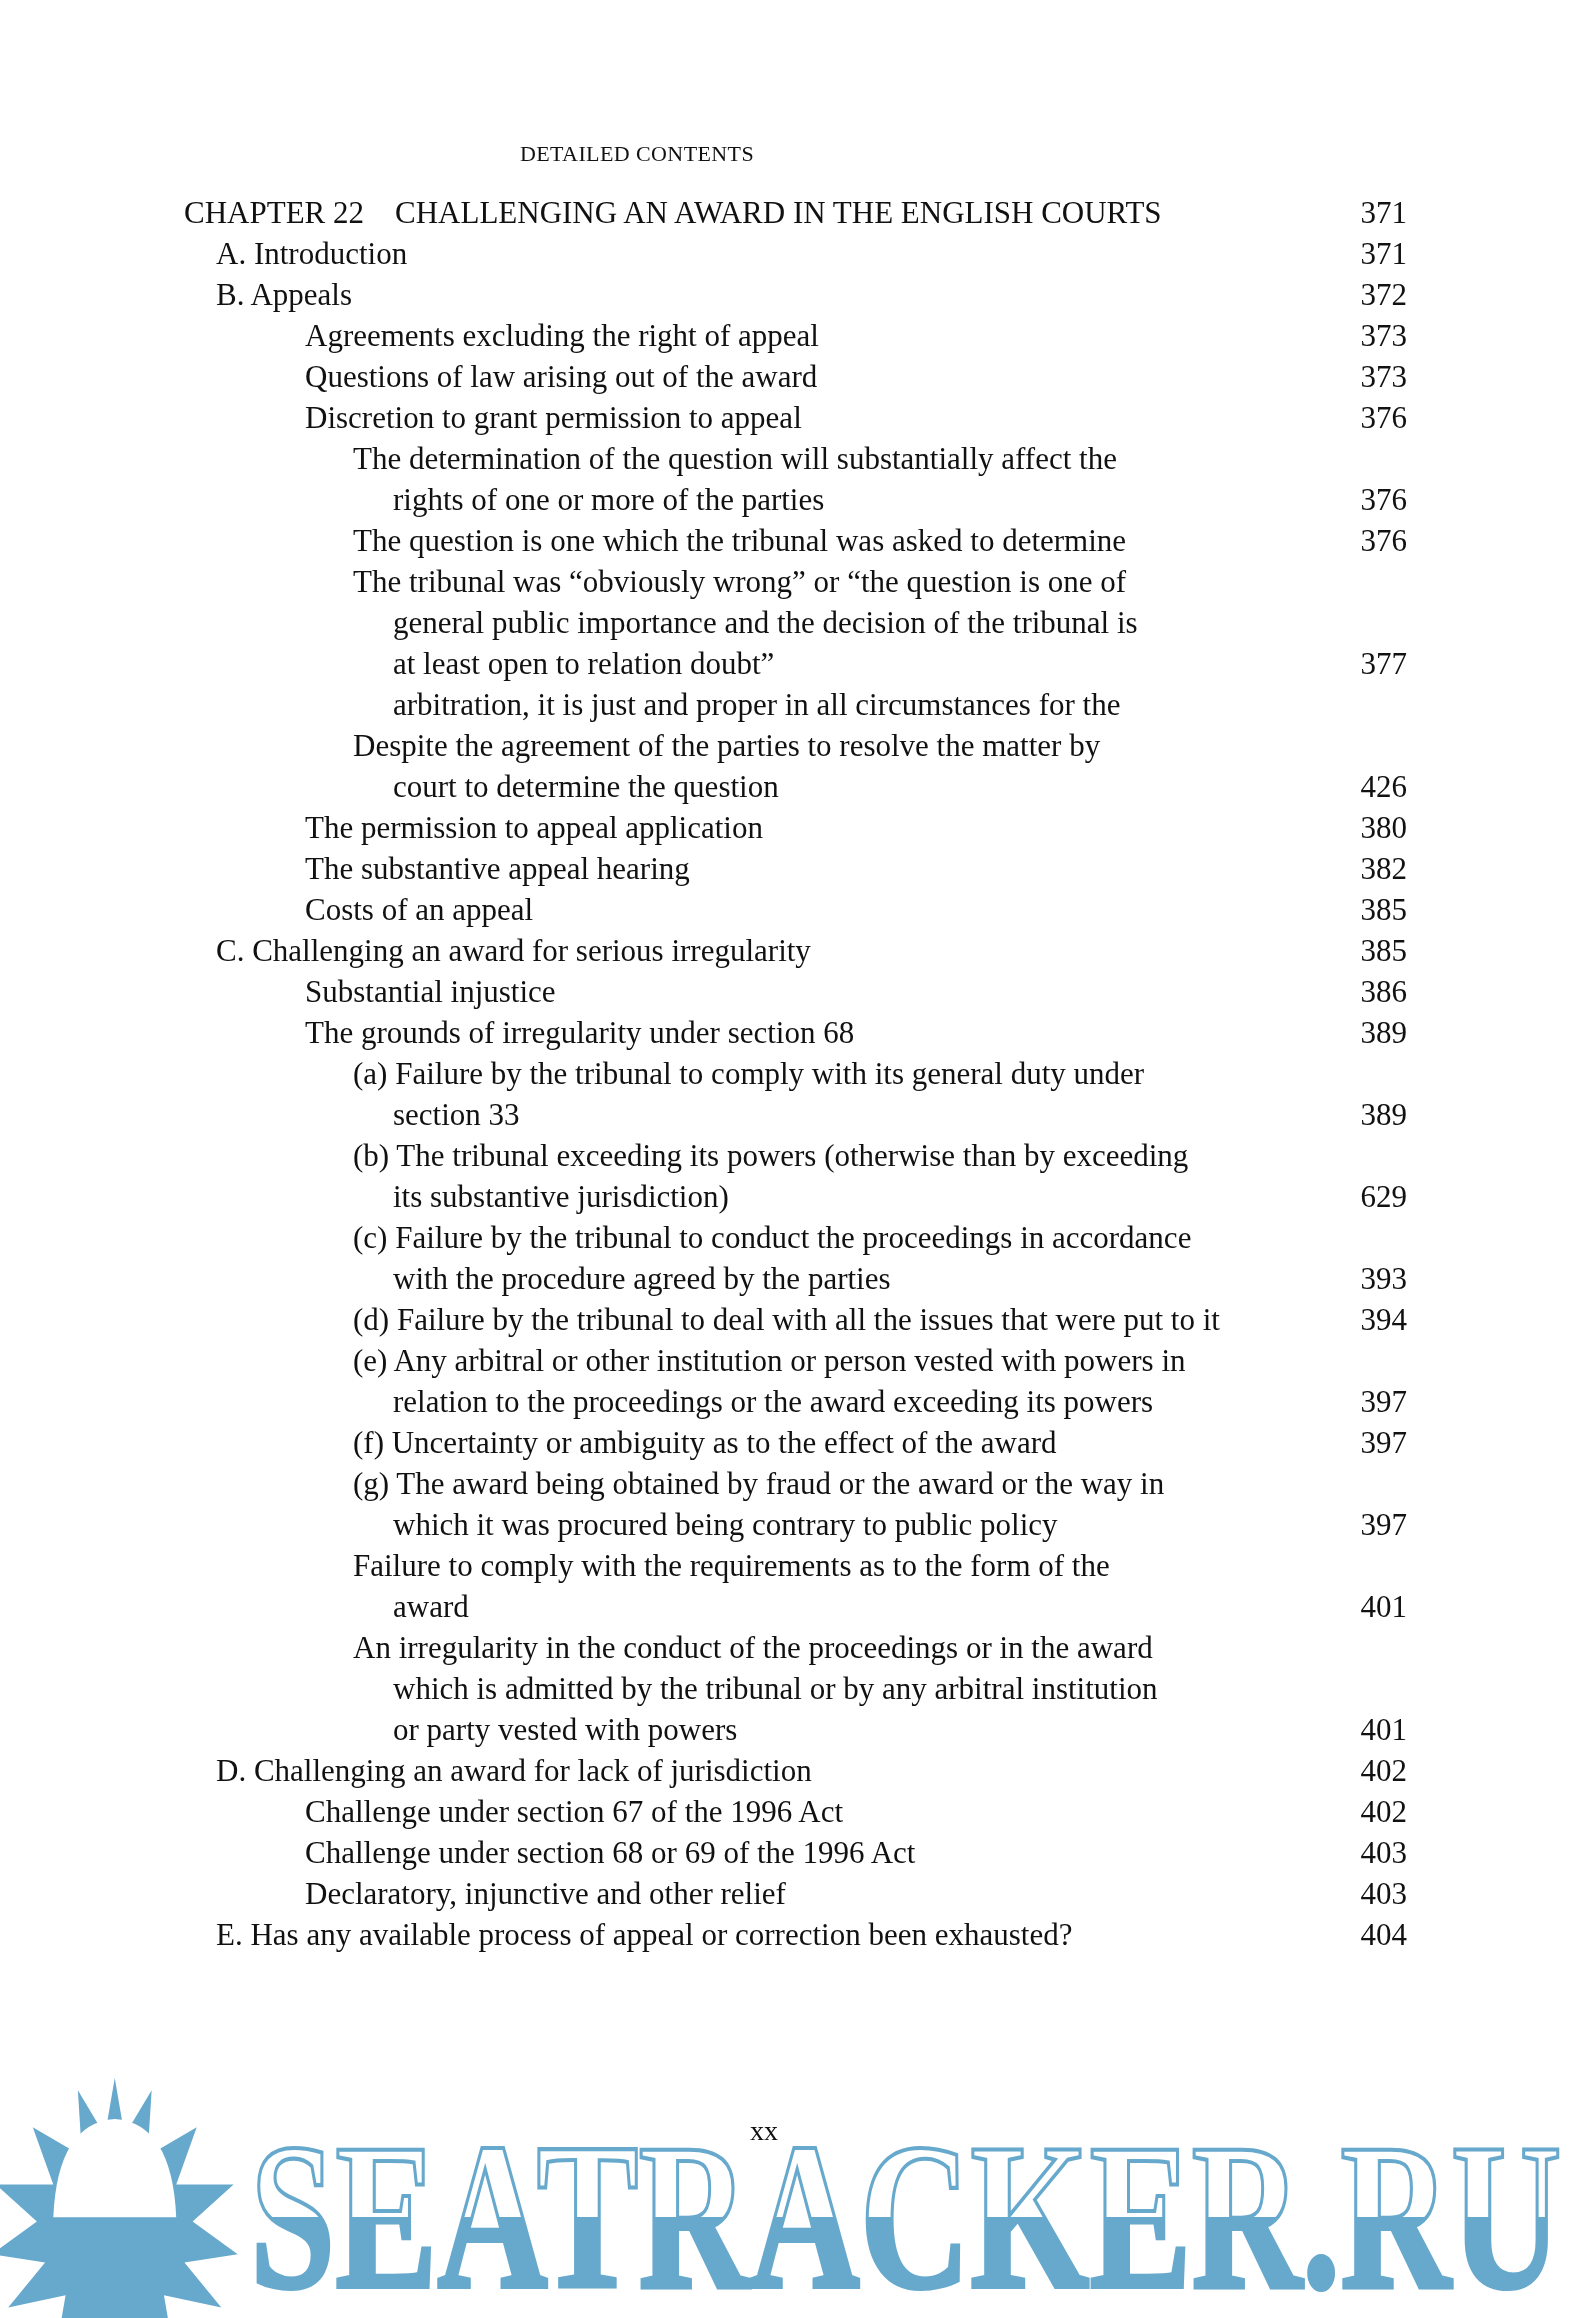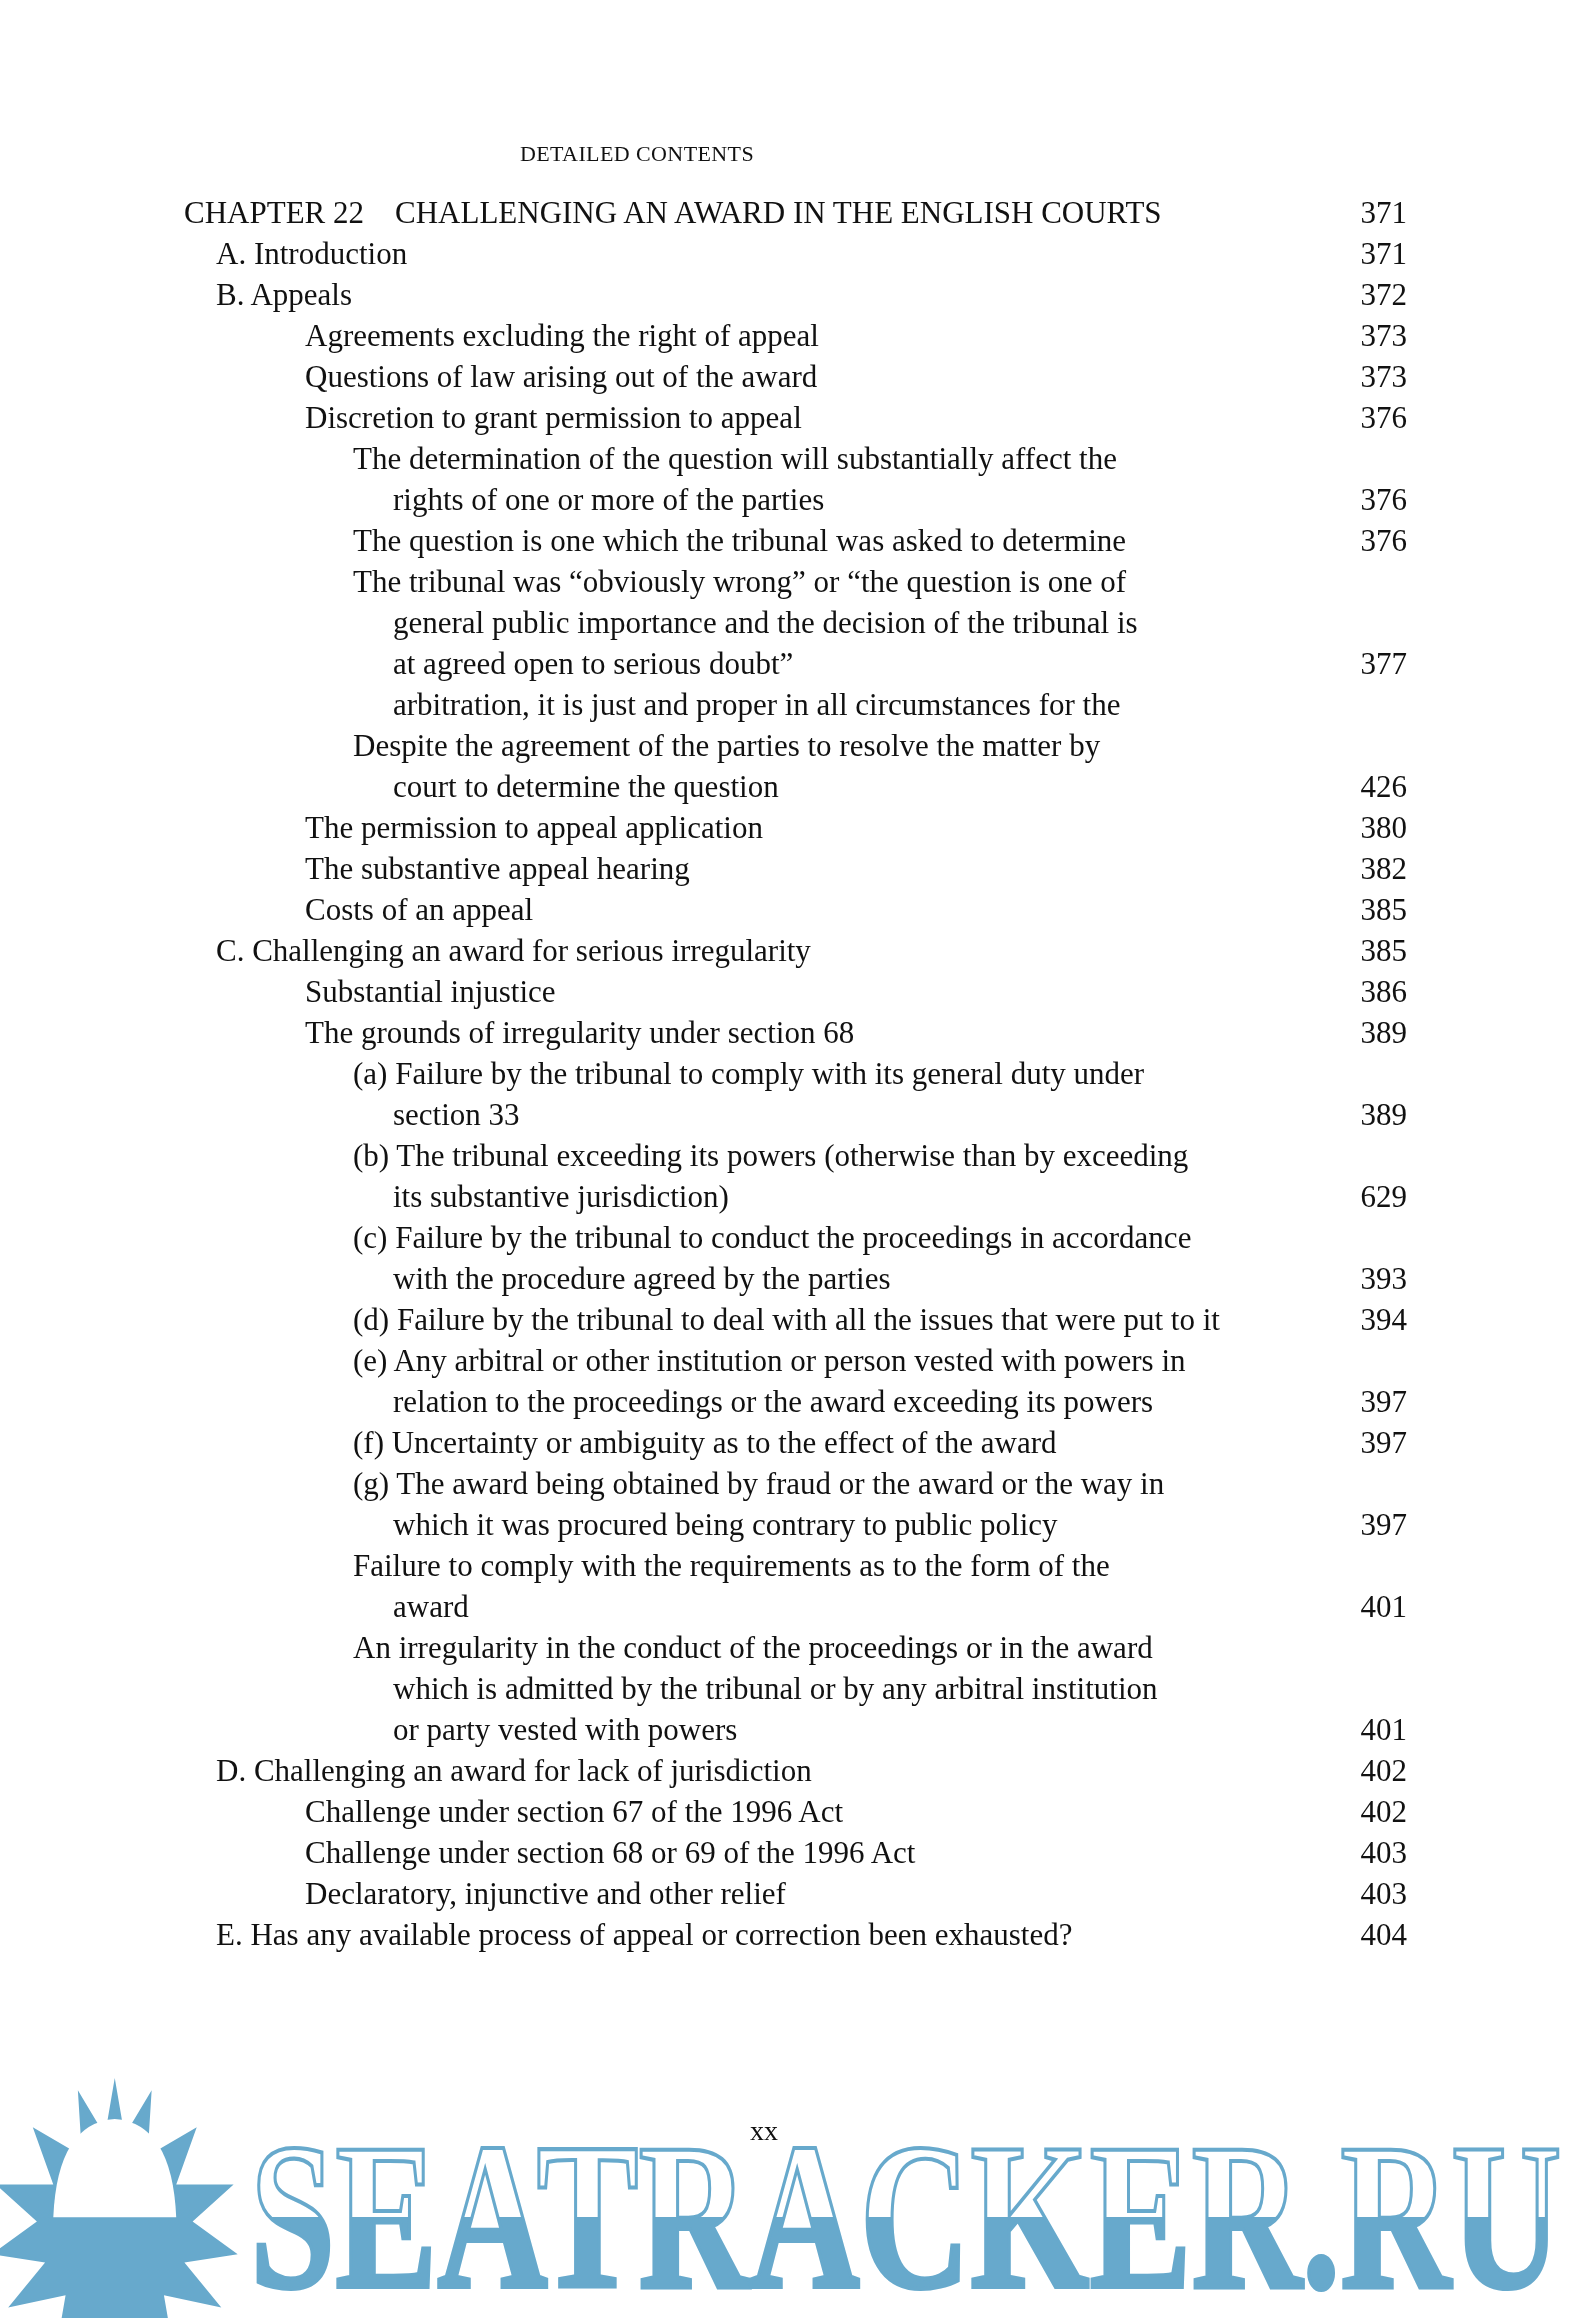--- a/index.html
+++ b/index.html
@@ -63,21 +63,21 @@
     </div>
     <div class="row l3">
       <span class="t">The tribunal was “obviously wrong” or “the question is one of</span>
       <span class="p"></span>
     </div>
     <div class="row c3">
       <span class="t">general public importance and the decision of the tribunal is</span>
       <span class="p"></span>
     </div>
     <div class="row c3">
-      <span class="t">at agreed open to serious doubt”</span>
+      <span class="t">at least open to relation doubt”</span>
       <span class="p">377</span>
     </div>
     <div class="row c3">
       <span class="t">arbitration, it is just and proper in all circumstances for the</span>
       <span class="p"></span>
     </div>
     <div class="row l3">
       <span class="t">Despite the agreement of the parties to resolve the matter by</span>
       <span class="p"></span>
     </div>

